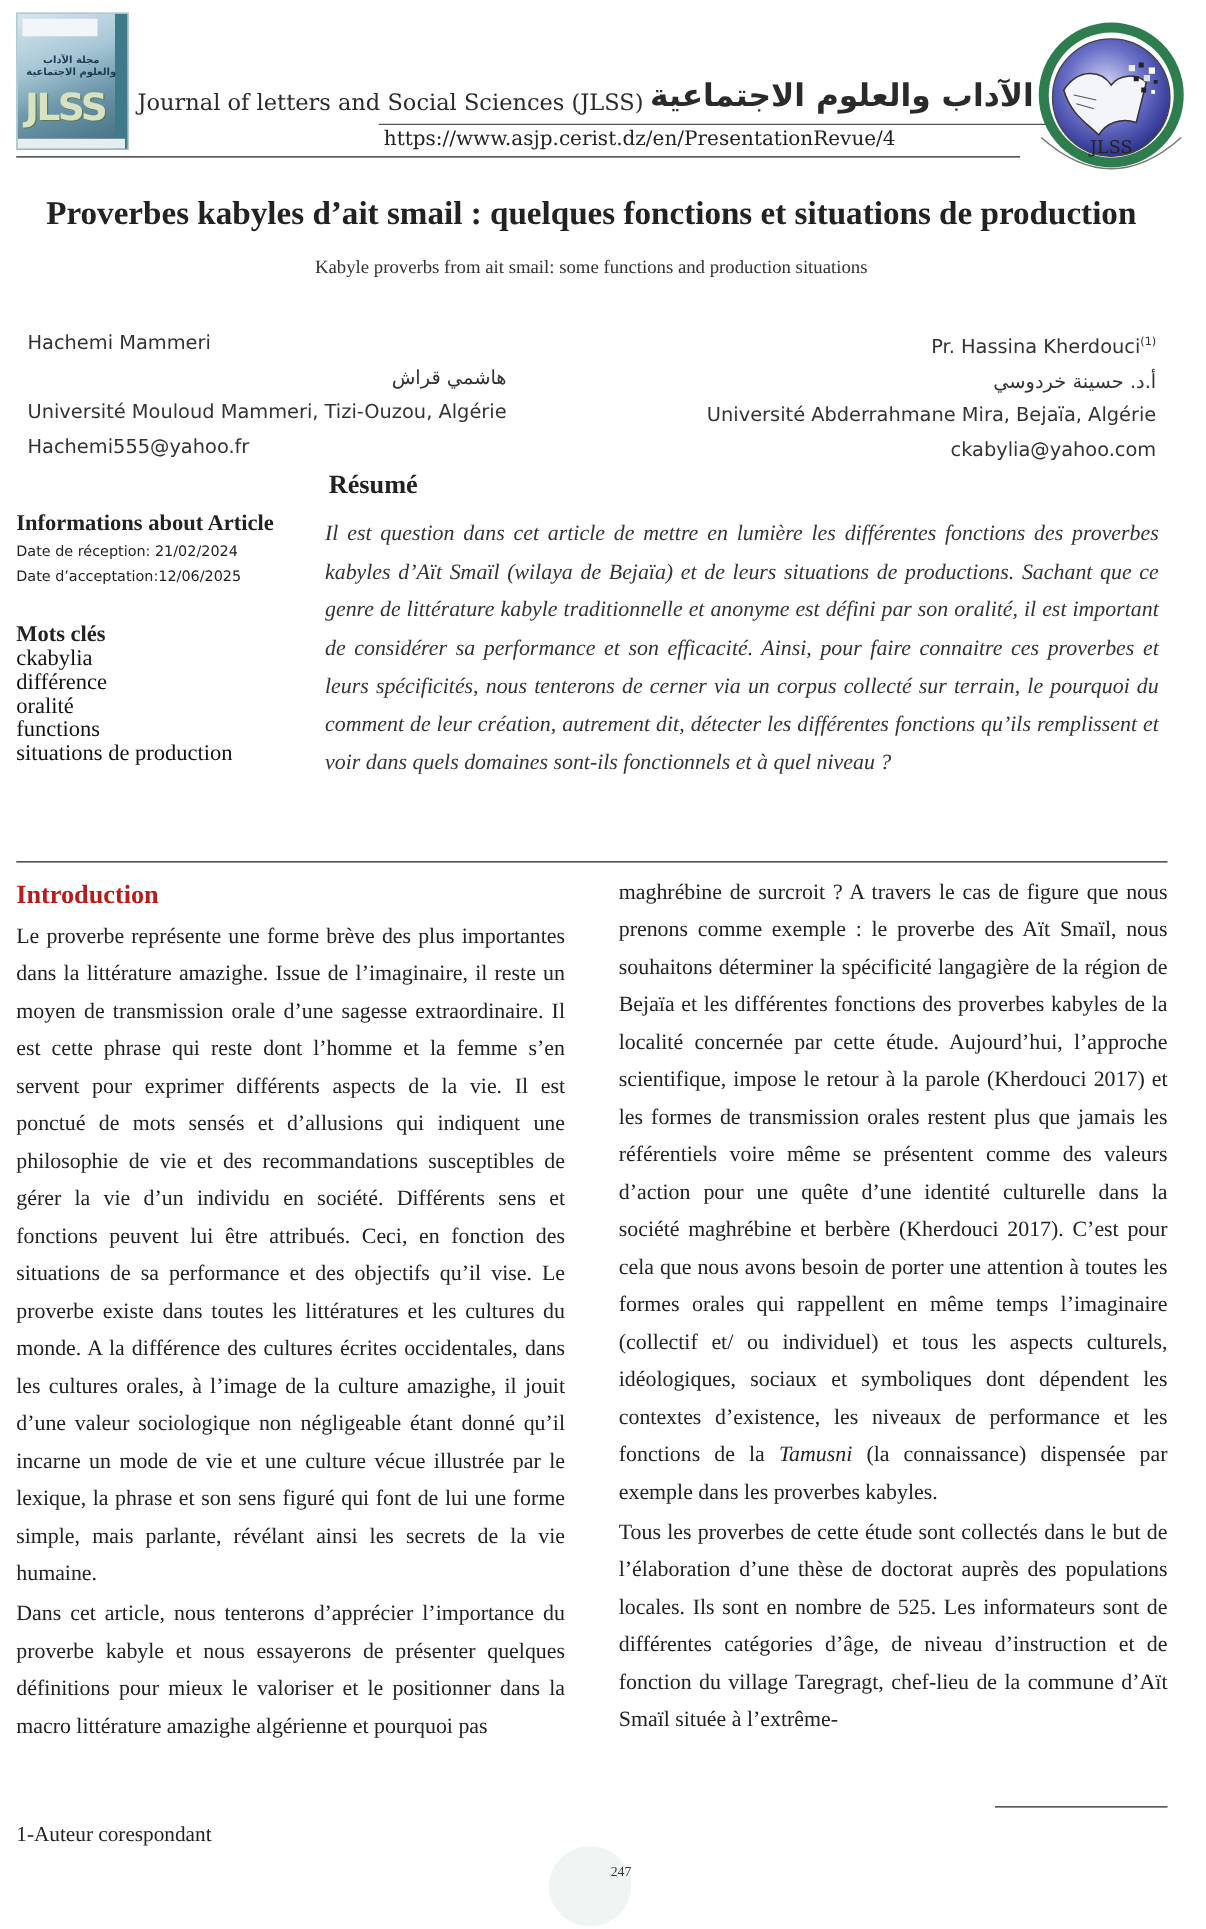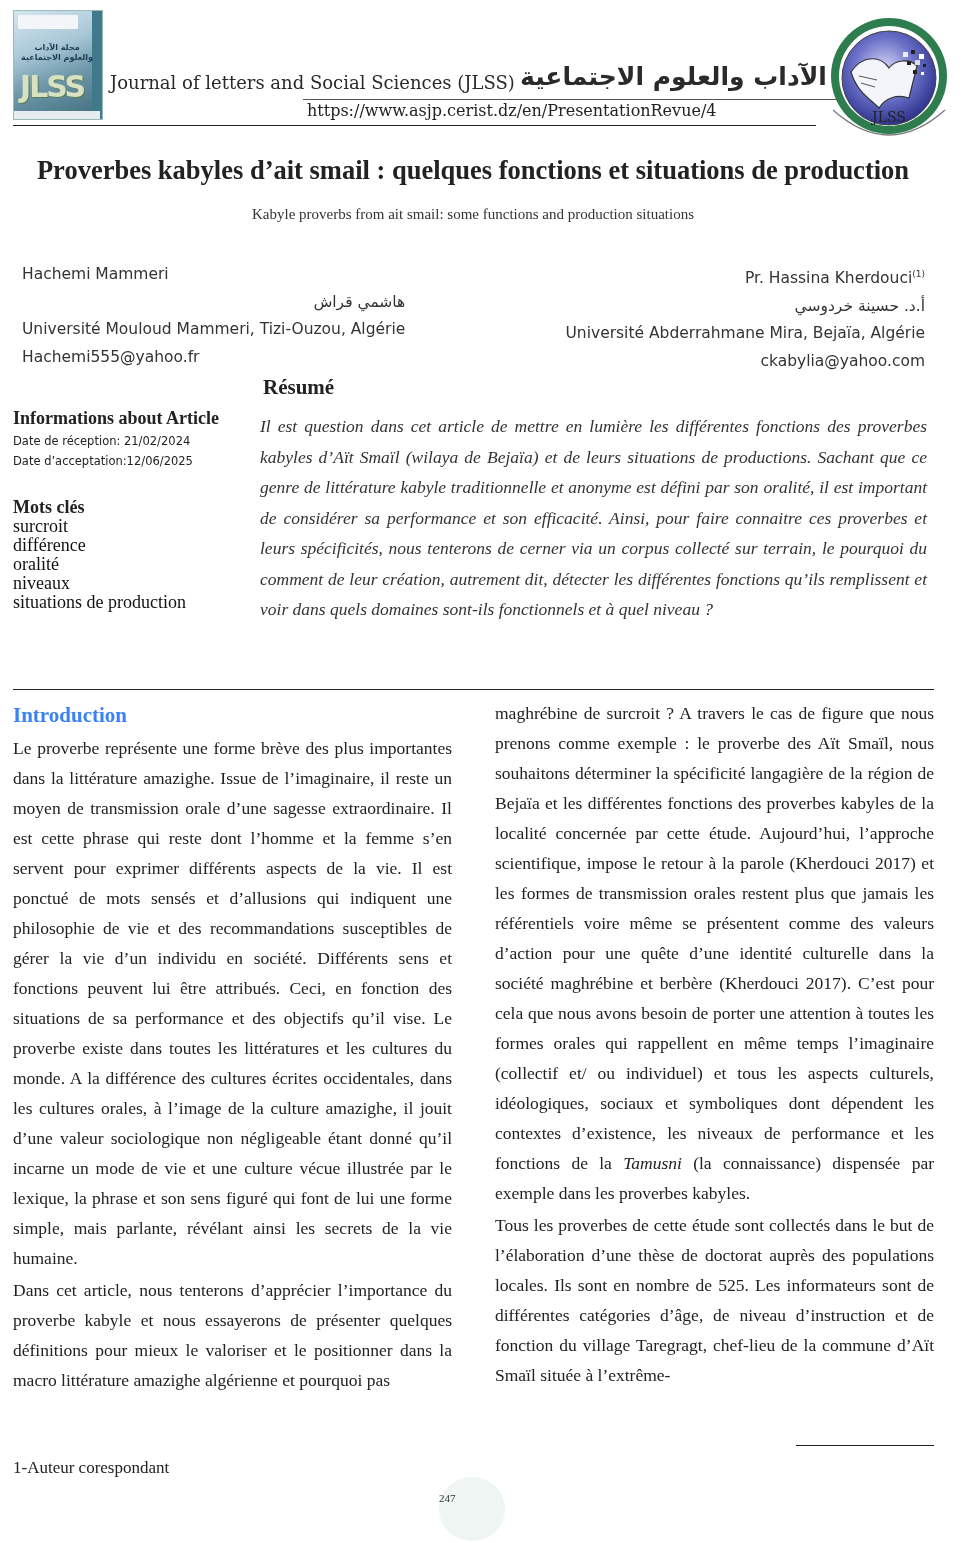--- a/index.html
+++ b/index.html
@@ -41,33 +41,33 @@
   .kw-list { left: 13px; top: 517px; font-family: "Liberation Serif", serif; font-size: 18px; line-height: 19px; color: #111; }
   .kw-list div { white-space: nowrap; }
 
   
   .resume-head { left: 263px; top: 375px; font-family: "Liberation Serif", serif; font-weight: bold; font-size: 21px; color: #222; }
   .abstract { left: 260px; top: 411px; width: 667px; font-family: "Liberation Serif", serif; font-style: italic; font-size: 17.5px; line-height: 30.5px; text-align: justify; color: #333; }
 
   .main-rule { left: 13px; top: 689px; width: 921px; height: 1px; background: #222; }
 
   
-  .intro-head { left: 13px; top: 703px; font-family: "Liberation Serif", serif; font-weight: bold; font-size: 21px; color: #3b82f6; }
+  .intro-head { left: 13px; top: 703px; font-family: "Liberation Serif", serif; font-weight: bold; font-size: 21px; color: #b91c1c; }
   .col { font-family: "Liberation Serif", serif; font-size: 17.5px; line-height: 30px; text-align: justify; color: #222; }
   .col p { margin: 0; }
   .col-left { left: 13px; top: 733px; width: 439px; }
   .col-left p + p { margin-top: 2px; }
   .col-right { left: 495px; top: 698px; width: 439px; }
   .col-right p + p { margin-top: 2px; }
 
   .fn-rule { left: 796px; top: 1445px; width: 138px; height: 1px; background: #222; }
   .footnote { left: 13px; top: 1458px; font-family: "Liberation Serif", serif; font-size: 17px; color: #222; white-space: nowrap; }
 
   .page-badge { left: 439px; top: 1477px; width: 66px; height: 64px; border-radius: 50%; background: #eef5f3; }
-  .page-num { left: 439px; top: 1492px; width: 66px; text-align: left; font-family: "Liberation Serif", serif; font-size: 11px; color: #333; }
+  .page-num { left: 439px; top: 1492px; width: 66px; text-align: right; font-family: "Liberation Serif", serif; font-size: 11px; color: #333; }
 </style>
 </head>
 <body>
 
 <div class="abs cover">
   <div class="c-top"></div>
   <div class="c-side"></div>
   <div class="c-ar">
     <div>مجلة الآداب</div>
     <div>والعلوم الاجتماعية</div>
@@ -123,24 +123,24 @@
   <span class="l">Université Abderrahmane Mira, Bejaïa, Algérie</span>
   <span class="l">ckabylia@yahoo.com</span>
 </div>
 
 <div class="abs info-head">Informations about Article</div>
 <div class="abs info-date" style="top:434px">Date de réception: 21/02/2024</div>
 <div class="abs info-date" style="top:454px">Date d’acceptation:12/06/2025</div>
 
 <div class="abs kw-head">Mots clés</div>
 <div class="abs kw-list">
-  <div>surcroit</div>
+  <div>ckabylia</div>
   <div>différence</div>
   <div>oralité</div>
-  <div>niveaux</div>
+  <div>functions</div>
   <div>situations de production</div>
 </div>
 
 <div class="abs resume-head">Résumé</div>
 <div class="abs abstract">Il est question dans cet article de mettre en lumière les différentes fonctions des proverbes kabyles d’Aït Smaïl (wilaya de Bejaïa) et de leurs situations de productions. Sachant que ce genre de littérature kabyle traditionnelle et anonyme est défini par son oralité, il est important de considérer sa performance et son efficacité. Ainsi, pour faire connaitre ces proverbes et leurs spécificités, nous tenterons de cerner via un corpus collecté sur terrain, le pourquoi du comment de leur création, autrement dit, détecter les différentes fonctions qu’ils remplissent et voir dans quels domaines sont-ils fonctionnels et à quel niveau ?</div>
 
 <div class="abs main-rule"></div>
 
 <div class="abs intro-head">Introduction</div>
 <div class="abs col col-left">

